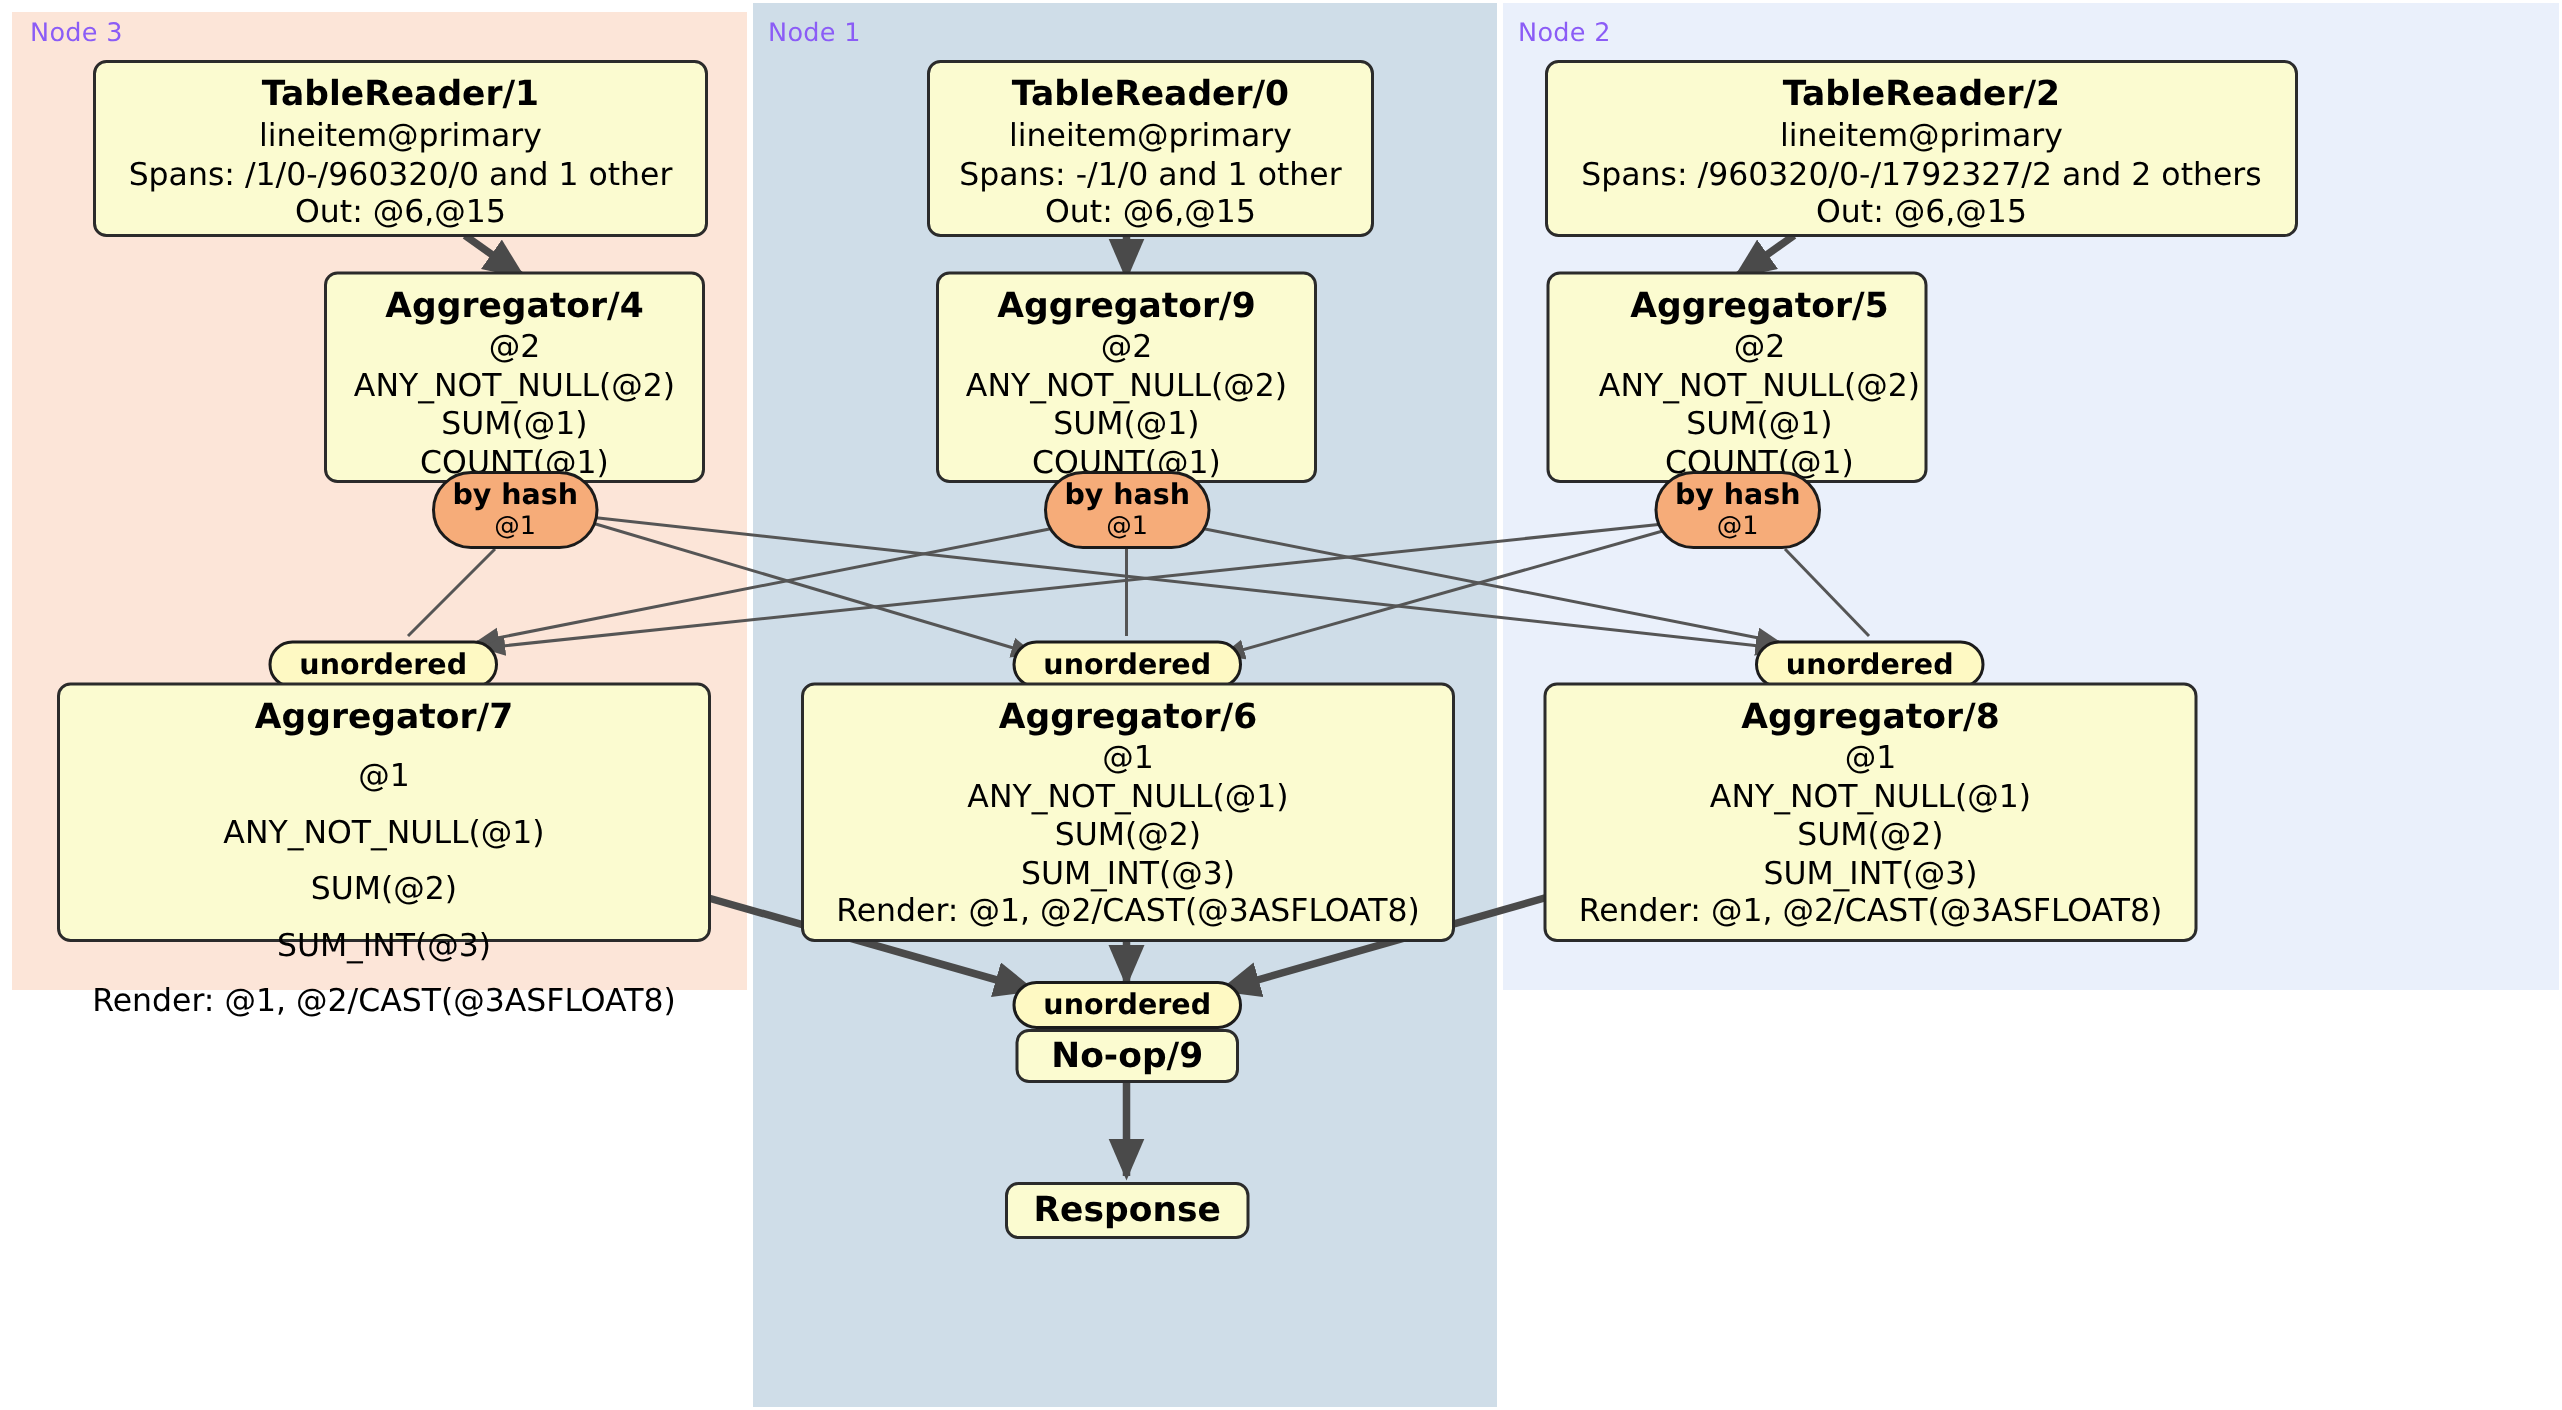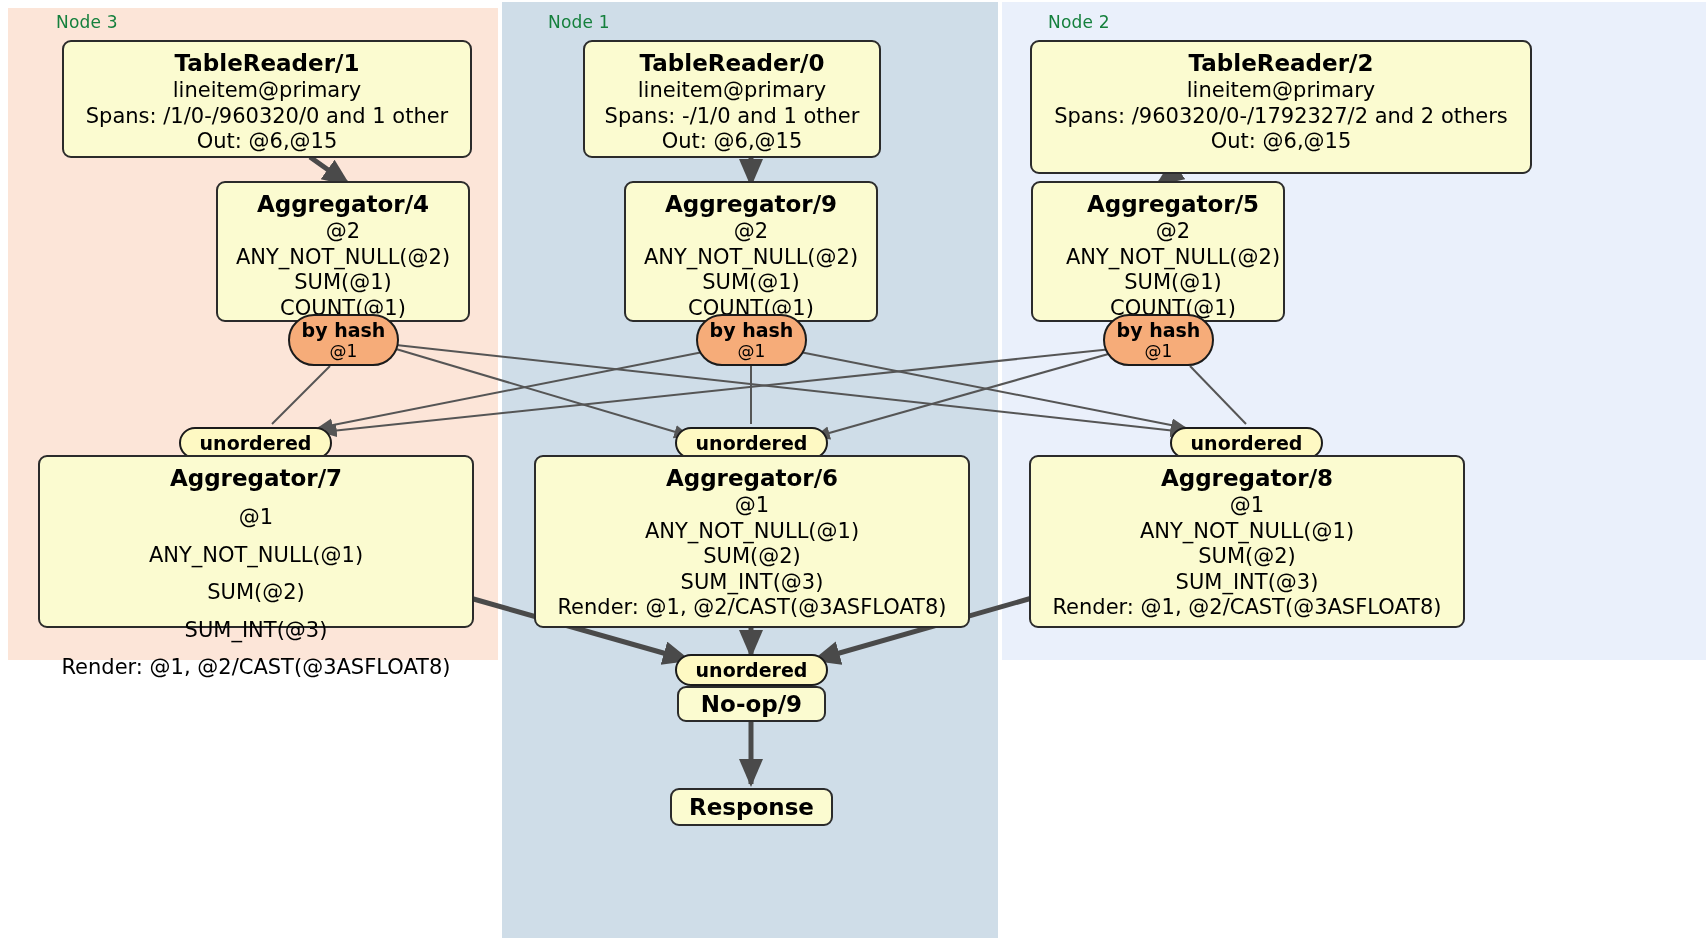--- a/index.html
+++ b/index.html
@@ -1,21 +1,21 @@
 <!DOCTYPE html>
 <html><head>
 <meta charset="utf-8">
 <style>
   html,body{margin:0;padding:0;background:#ffffff;}
   body{width:1708px;height:940px;font-family:"DejaVu Sans","Liberation Sans",sans-serif;}
   #stage{position:relative;width:1708px;height:940px;overflow:hidden;background:#fff;}
 
   
   .node-panel{position:absolute;box-sizing:border-box;}
-  .node-label{position:absolute;font-size:17px;color:#15803d;letter-spacing:.2px;margin-left:36px;}
+  .node-label{position:absolute;font-size:17px;color:#8b5cf6;letter-spacing:.2px;}
 
   
   .box{
     position:absolute;box-sizing:border-box;
     background:#fbfbd0;border:2px solid #2b2b2b;border-radius:9px;
     text-align:center;color:#000;
     display:flex;flex-direction:column;justify-content:flex-start;align-items:center;
     padding:6px 10px 5px 10px;
   }
   .box .ttl{font-weight:bold;font-size:23px;line-height:30px;white-space:nowrap;}
@@ -89,28 +89,28 @@
     <path d="M751,722 L751,784" stroke="#4a4a4a" stroke-width="5" fill="none" marker-end="url(#ah-thick)"></path>
   </svg>
 
   <div class="box" style="left:62px;top:40px;width:410px;height:118px;">
     <div class="ttl">TableReader/1</div>
     <div class="ln">lineitem@primary</div>
     <div class="ln">Spans: /1/0-/960320/0 and 1 other</div>
     <div class="ln">Out: @6,@15</div>
   </div>
 
-  <div class="box" style="left:583px;top:40px;width:298px;height:118px;">
+  <div class="box" style="left:618px;top:40px;width:298px;height:118px;">
     <div class="ttl">TableReader/0</div>
     <div class="ln">lineitem@primary</div>
     <div class="ln">Spans: -/1/0 and 1 other</div>
     <div class="ln">Out: @6,@15</div>
   </div>
 
-  <div class="box" style="left:1030px;top:40px;width:502px;height:134px;">
+  <div class="box" style="left:1030px;top:40px;width:502px;height:118px;">
     <div class="ttl">TableReader/2</div>
     <div class="ln">lineitem@primary</div>
     <div class="ln">Spans: /960320/0-/1792327/2 and 2 others</div>
     <div class="ln">Out: @6,@15</div>
   </div>
 
   <div class="box" style="left:216px;top:181px;width:254px;height:141px;">
     <div class="ttl">Aggregator/4</div>
     <div class="ln">@2</div>
     <div class="ln">ANY_NOT_NULL(@2)</div>

